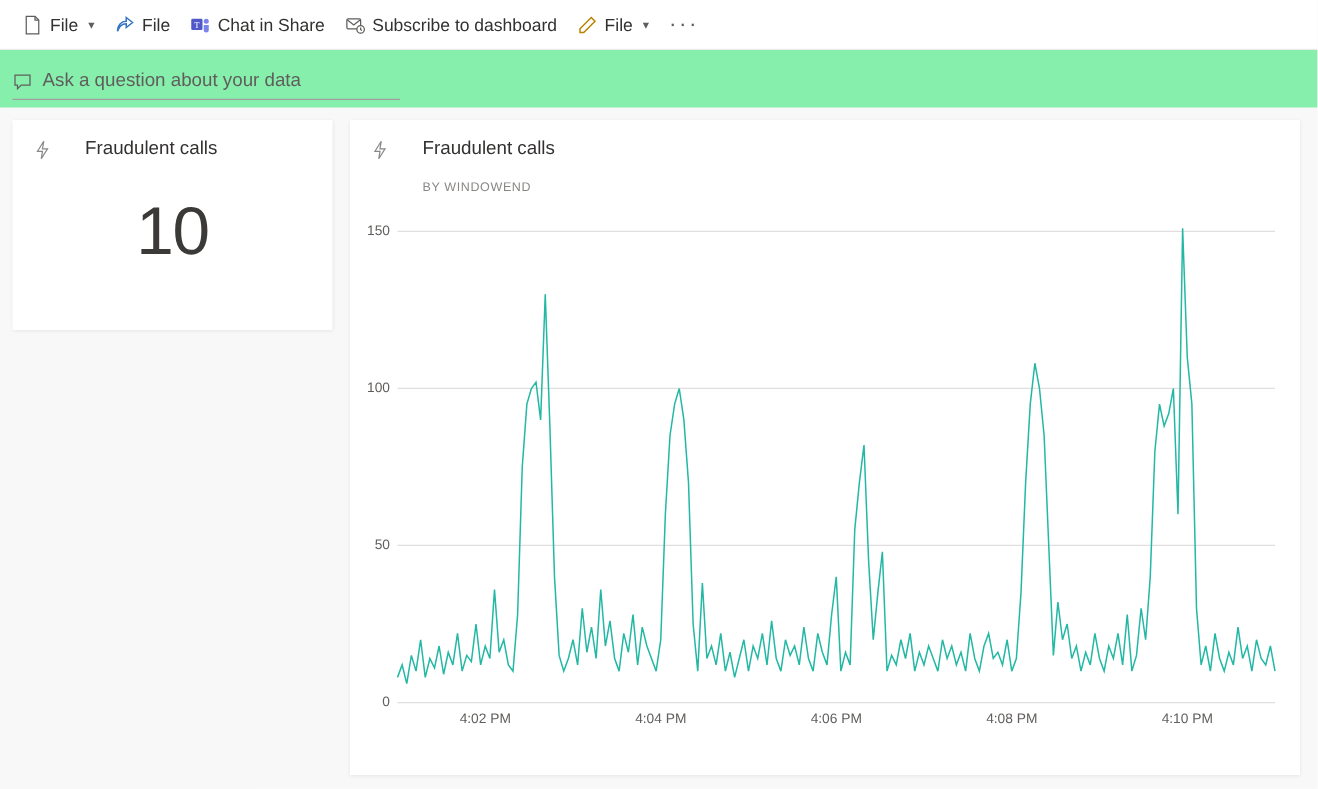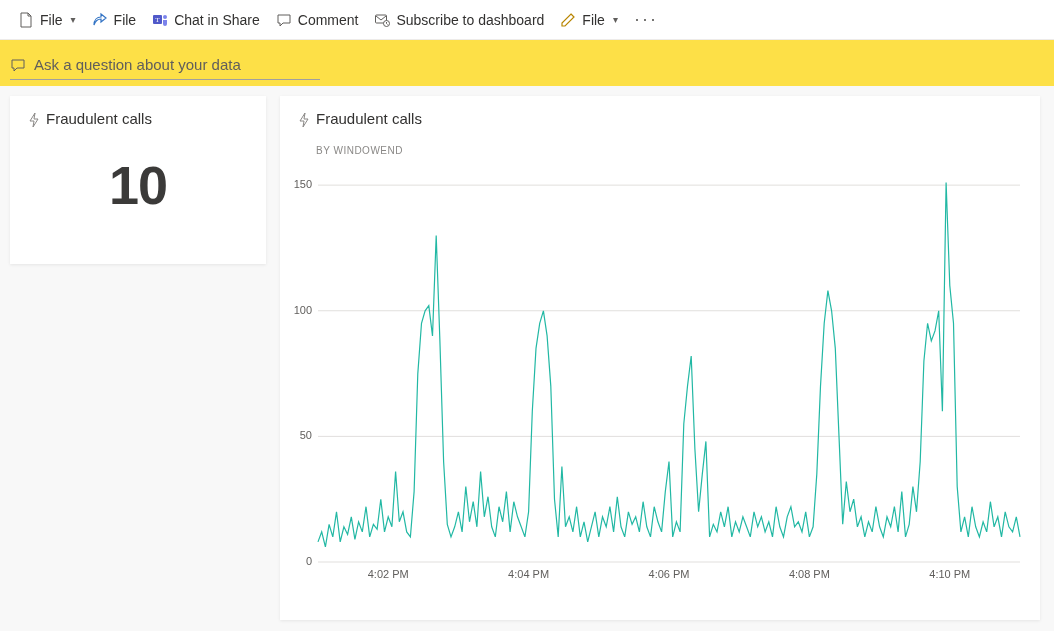--- a/index.html
+++ b/index.html
@@ -30,21 +30,21 @@
     cursor: pointer;
     border-radius: 2px;
     font-size: 14px;
     color: #323130;
   }
   .tb-icon { width: 16px; height: 16px; display: inline-flex; align-items: center; justify-content: center; }
   .chev { font-size: 10px; color: #605e5c; margin-left: 2px; }
   .ellipsis { font-size: 18px; letter-spacing: 2px; padding: 0 8px; cursor: pointer; color: #605e5c;}
   .ask-row {
     padding: 12px 10px 6px 10px;
-    background: #fde047;
+    background: #86efac;
   }
   .ask-box {
     display: inline-flex;
     align-items: center;
     gap: 8px;
     padding: 4px 2px 6px 0;
     width: 310px;
     border-bottom: 1px solid #a19f9d;
     color: #605e5c;
     font-size: 15px;
@@ -65,21 +65,21 @@
     height: 168px;
   }
   .chart-card {
     width: 760px;
     height: 524px;
     position: relative;
   }
   .card-header {
     display: flex;
     align-items: flex-start;
-    gap: 4px;
+    gap: 26px;
   }
   .bolt {
     width: 16px; height: 16px;
     color: #8a8886;
     flex-shrink: 0;
     margin-top: 2px;
   }
   .card-title {
     font-size: 15px;
     font-weight: 400;
@@ -87,21 +87,21 @@
   }
   .card-sub {
     font-size: 10px;
     letter-spacing: 0.5px;
     color: #8a8886;
     margin-top: 18px;
     text-transform: uppercase;
   }
   .kpi-value {
     font-size: 54px;
-    font-weight: 700;
+    font-weight: 400;
     color: #3b3a39;
     text-align: center;
     margin-top: 26px;
     letter-spacing: -1px;
   }
   .plot-area {
     position: absolute;
     left: 30px;
     top: 60px;
     right: 16px;
@@ -137,28 +137,20 @@
   <div class="tb-btn">
     <span class="tb-icon">
       <svg viewBox="0 0 16 16" width="16" height="16">
           <rect x="1" y="3" width="9" height="9" rx="1" fill="#5059c9"></rect>
           <text x="5.5" y="10" text-anchor="middle" font-size="7" fill="#fff" font-family="Segoe UI">T</text>
           <circle cx="13" cy="5" r="2" fill="#7b83eb"></circle>
           <path d="M11 8h4v4a2 2 0 0 1-4 0V8z" fill="#7b83eb"></path>
         </svg>
     </span>
     <span>Chat in Share</span>
-  </div>
-  <div class="tb-btn">
-    <span class="tb-icon">
-      <svg viewBox="0 0 16 16" width="16" height="16">
-          <path d="M2 3h12v8H7l-3 3v-3H2V3z" fill="none" stroke="#605e5c" stroke-width="1"></path>
-        </svg>
-    </span>
-    <span>Comment</span>
   </div>
   <div class="tb-btn">
     <span class="tb-icon">
       <svg viewBox="0 0 16 16" width="16" height="16">
           <rect x="1.5" y="3" width="11" height="8" rx="1" fill="none" stroke="#605e5c" stroke-width="1"></rect>
           <path d="M2 4l5 4 5-4" fill="none" stroke="#605e5c" stroke-width="1"></path>
           <circle cx="12.5" cy="11.5" r="3" fill="#fff" stroke="#605e5c" stroke-width="1"></circle>
           <path d="M12.5 10v1.5l1 1" stroke="#605e5c" stroke-width="1" fill="none"></path>
         </svg>
     </span>

